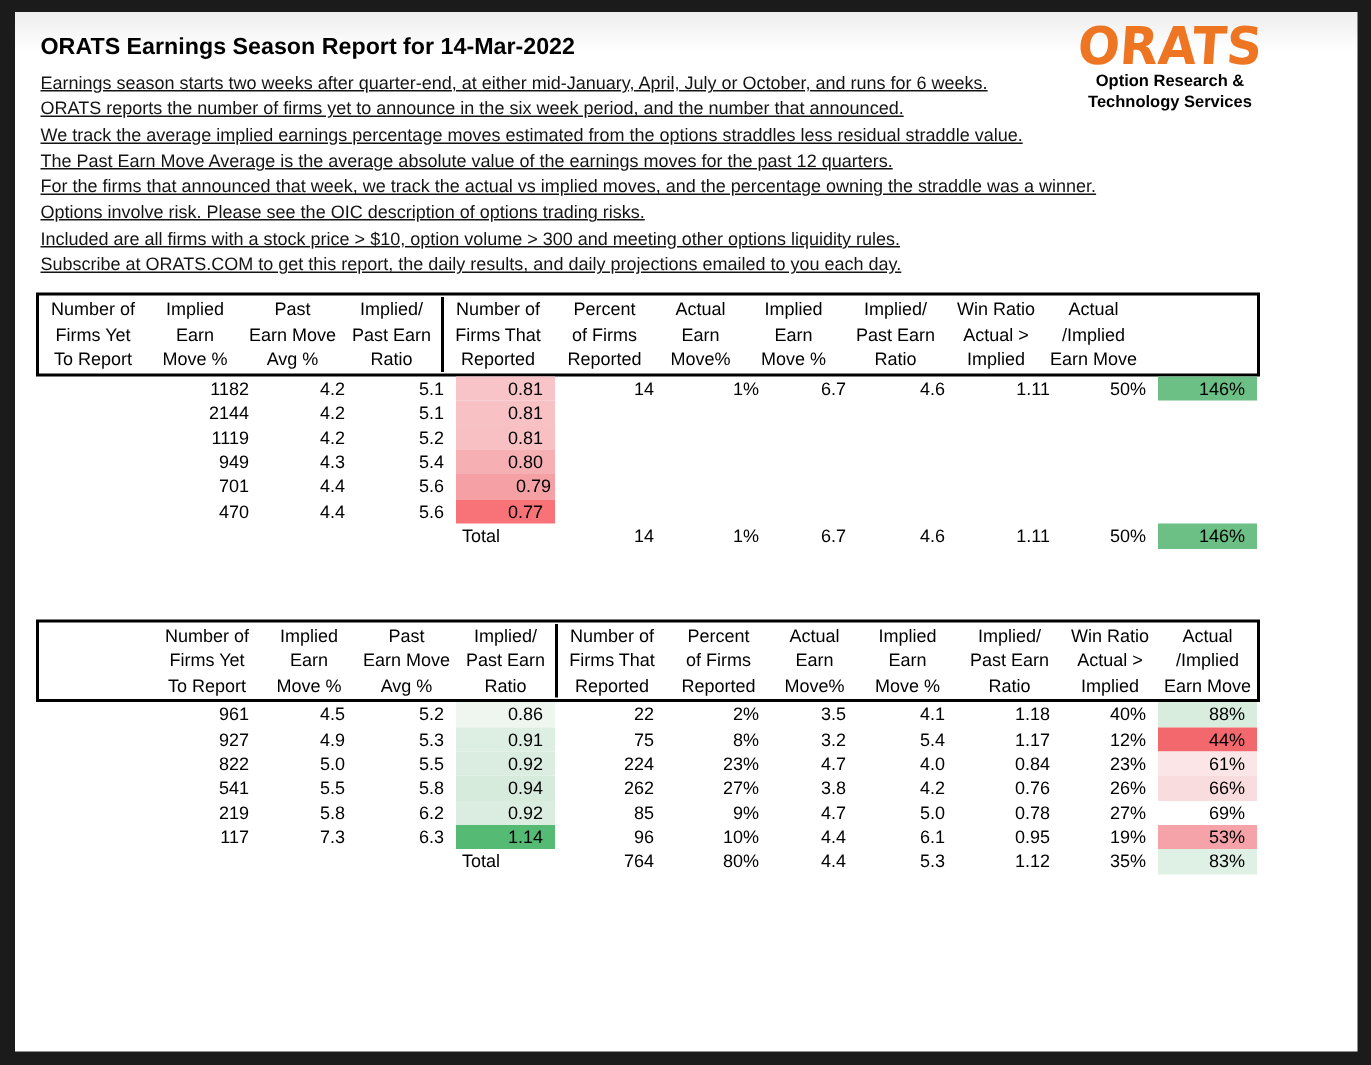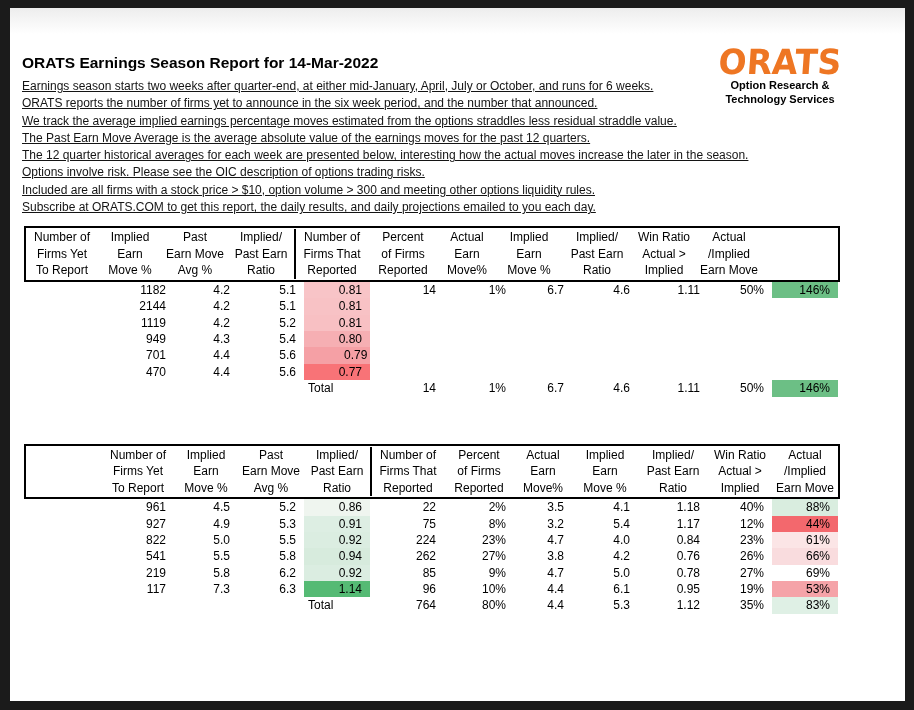--- a/index.html
+++ b/index.html
@@ -5,21 +5,21 @@
   html,body{margin:0;padding:0;}
   body{
     width:914px;height:710px;overflow:hidden;position:relative;
     background:#1b1b1b;
     font-family:"Liberation Sans",sans-serif;
   }
   .page{
     position:absolute;left:10px;top:8px;width:895px;height:693px;
     background:linear-gradient(#ededed 0px,#ffffff 26px);
   }
-  .header-row{position:relative;padding:14px 20px 0 12px;margin-top:31px;}
+  .header-row{position:relative;padding:14px 20px 0 17px;}
   .title{font-size:15.5px;font-weight:bold;color:#000;margin:0;line-height:20px;}
   .intro{margin-top:5px;}
   .intro p{margin:0;font-size:12px;line-height:17.3px;color:#141414;text-decoration:underline;}
   .logo{position:absolute;top:6px;right:50px;width:150px;text-align:center;}
   .logo-word{
     font-family:"DejaVu Sans",sans-serif;
     font-weight:900;font-size:33px;line-height:34px;letter-spacing:0px;
     transform:skewX(-4deg) scaleY(1.05);
   }
   .logo-tag{font-size:11px;font-weight:bold;color:#000;line-height:13.5px;}
@@ -52,21 +52,21 @@
       <div class="logo-word" style="color: rgb(238, 118, 35);">ORATS</div>
       <div class="logo-tag">Option Research &amp;</div>
       <div class="logo-tag">Technology Services</div>
     </div>
 
     <div class="intro">
       <p>Earnings season starts two weeks after quarter-end, at either mid-January, April, July or October, and runs for 6 weeks.</p>
       <p>ORATS reports the number of firms yet to announce in the six week period, and the number that announced.</p>
       <p>We track the average implied earnings percentage moves estimated from the options straddles less residual straddle value.</p>
       <p>The Past Earn Move Average is the average absolute value of the earnings moves for the past 12 quarters.</p>
-      <p>The 12 quarter historical averages for each week are presented below, interesting how the actual moves increase the later in the season.</p>
+      <p>For the firms that announced that week, we track the actual vs implied moves, and the percentage owning the straddle was a winner.</p>
       <p>Options involve risk. Please see the OIC description of options trading risks.</p>
       <p>Included are all firms with a stock price &gt; $10, option volume &gt; 300 and meeting other options liquidity rules.</p>
       <p>Subscribe at ORATS.COM to get this report, the daily results, and daily projections emailed to you each day.</p>
     </div>
   </div>
 
   <div class="table">
     <div class="thead">
         <div class="hcell c1">
           <div class="hline">Number of</div>

